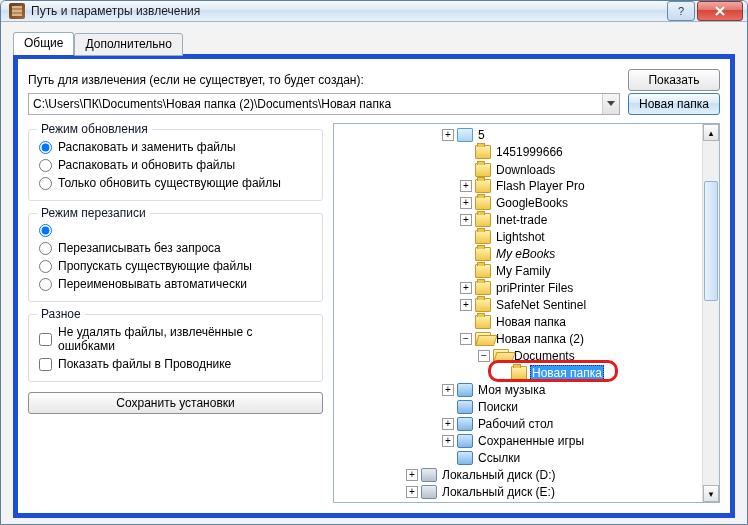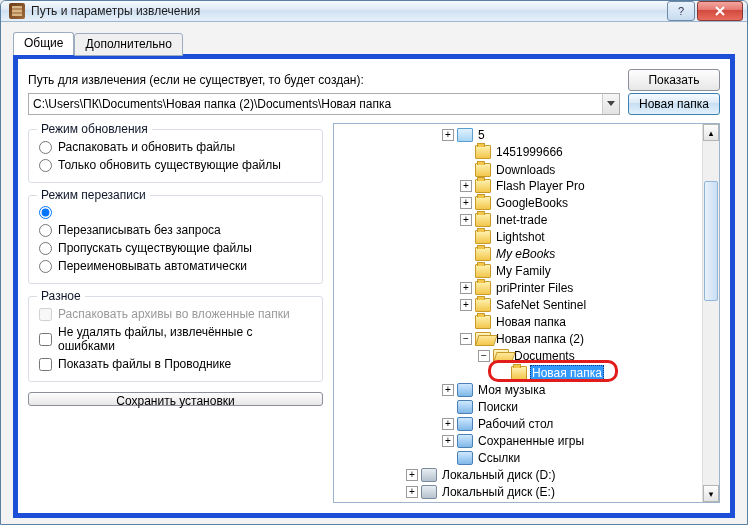--- a/index.html
+++ b/index.html
@@ -156,21 +156,21 @@
   .radio, .check {
     display:flex; align-items:center; gap:6px;
     padding: 2px 0;
     font-size:12px;
     color:#000;
   }
   .radio input, .check input { margin:0; }
   .check.disabled, .radio.disabled { color:#9a9a9a; }
   .widebtn {
     width:100%;
-    height:14px;
+    height:22px;
     border:1px solid #8a8f99;
     border-radius:3px;
     background: linear-gradient(to bottom,#fefefe,#e7e7e7);
     font:inherit;
     margin-top:4px;
   }
   .treewrap {
     flex:1;
     border:1px solid #9cb4cc;
     background:#fff;
@@ -311,20 +311,24 @@
         </div>
         <button class="btn blue">Новая папка</button>
       </div>
 
       <div class="cols">
         <div class="leftcol">
 
           <div class="groupbox">
             <span class="legend">Режим обновления</span>
             <label class="radio">
+              <input type="radio" name="upd" checked="" style="">
+              <span>Распаковать и заменить файлы</span>
+            </label>
+            <label class="radio">
               <input type="radio" name="upd" style="">
               <span>Распаковать и обновить файлы</span>
             </label>
             <label class="radio">
               <input type="radio" name="upd" style="">
               <span>Только обновить существующие файлы</span>
             </label>
           </div>
 
           <div class="groupbox">
@@ -341,24 +345,20 @@
               <span>Пропускать существующие файлы</span>
             </label>
             <label class="radio">
               <input type="radio" name="ovr" style="">
               <span>Переименовывать автоматически</span>
             </label>
           </div>
 
           <div class="groupbox">
             <span class="legend">Разное</span>
-            <label class="check disabled">
-              <input type="checkbox" disabled="" style="">
-              <span>Распаковать архивы во вложенные папки</span>
-            </label>
             <label class="check">
               <input type="checkbox" style="">
               <span>Не удалять файлы, извлечённые с ошибками</span>
             </label>
             <label class="check">
               <input type="checkbox" style="">
               <span>Показать файлы в Проводнике</span>
             </label>
           </div>
 

